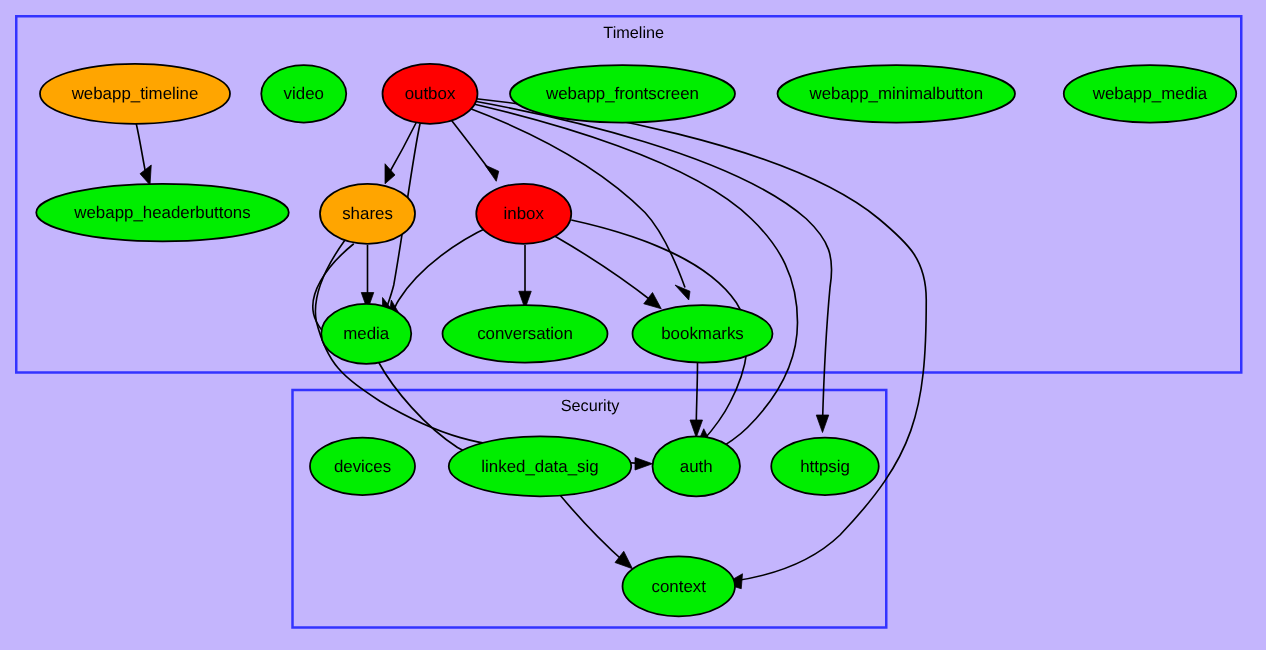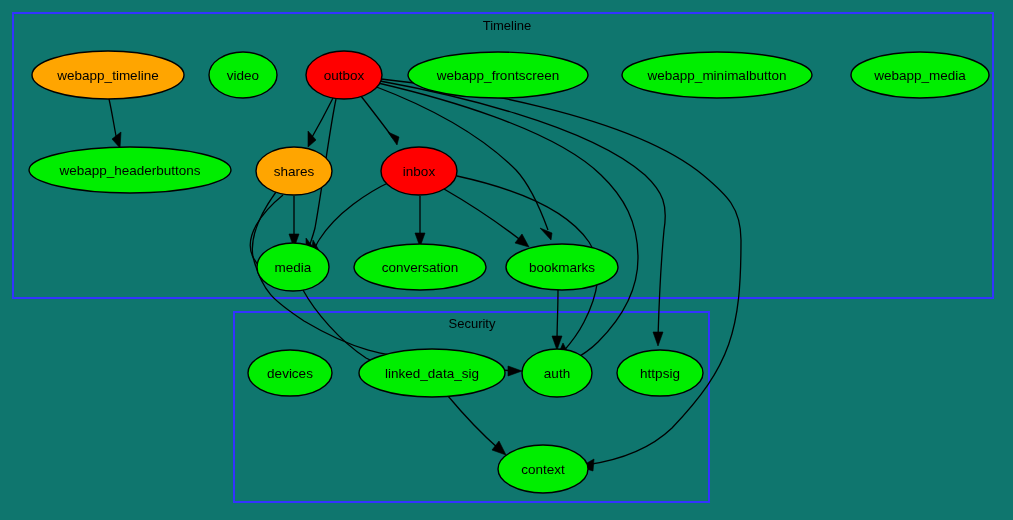--- a/index.html
+++ b/index.html
@@ -10,21 +10,21 @@
   body {
     width: 1013px;
     height: 520px;
     overflow: hidden;
     font-family: "Liberation Sans", sans-serif;
   }
   #graph-root {
     position: relative;
     width: 1013px;
     height: 520px;
-    background: #0f766e;
+    background: #c4b5fd;
   }
   svg#graph-svg {
     display: block;
     width: 1013px;
     height: 520px;
   }
   .cluster-box {
     fill: none;
     stroke-width: 2;
   }

